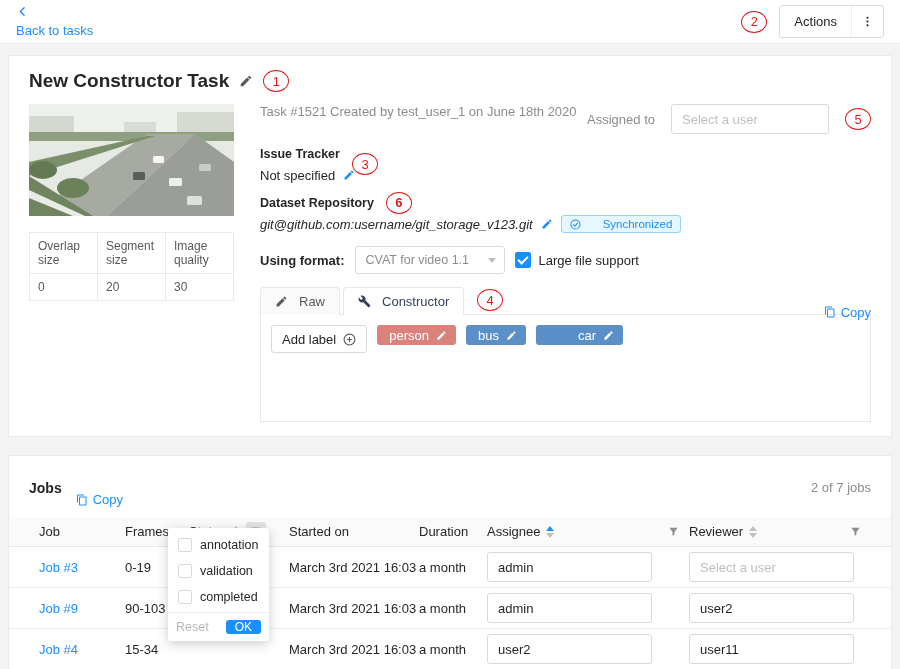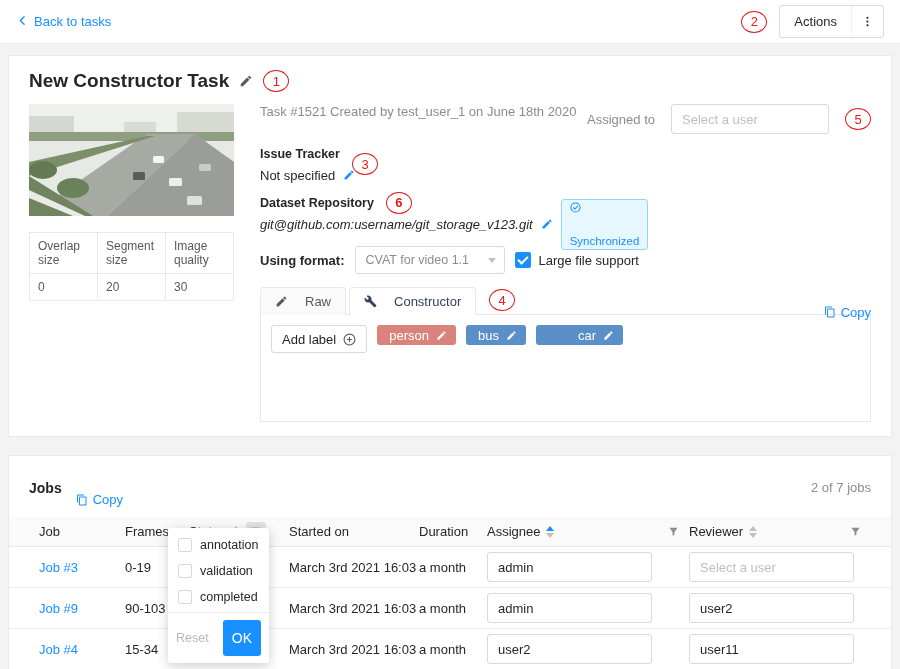--- a/index.html
+++ b/index.html
@@ -9,21 +9,21 @@
     background:#f2f3f2; color:#262626;
     font-family:"Liberation Sans", sans-serif; font-size:13px;
   }
   .icon svg { display:block; }
 
   
   .topbar {
     height:44px; background:#fff; border-bottom:1px solid #ececec;
     display:flex; align-items:center; justify-content:space-between; padding:0 16px;
   }
-  .back-link { color:#1890ff; display:inline-flex; align-items:flex-start; gap:5px; cursor:pointer; text-decoration:none; }
+  .back-link { color:#1890ff; display:inline-flex; align-items:flex-start; gap:5px; cursor:pointer; text-decoration:none;flex-direction:column; }
   .topbar-right { display:flex; align-items:center; gap:12px; }
   .actions-btn {
     display:inline-flex; align-items:center; height:33px; background:#fff;
     border:1px solid #d9d9d9; border-radius:3px; font:inherit; color:#262626; padding:0; cursor:pointer;
   }
   .actions-btn .albl { padding:0 14px; }
   .actions-btn .dots { padding:0 9px; height:100%; display:flex; align-items:center; border-left:1px solid #f0f0f0; color:#262626; }
 
   
   .callout {
@@ -60,40 +60,40 @@
   .assignee-top { width:158px; }
   input::placeholder { color:#bfbfbf; }
 
   .sec { margin-top:12px; position:relative; }
   .sec.repo { margin-top:10px; }
   .sec-label { font-weight:700; font-size:12.5px; display:flex; align-items:center; gap:12px; height:15px; }
   .sec-value { margin-top:4px; display:flex; align-items:center; gap:8px; height:20px; }
   .issue-callout { position:absolute; left:92px; top:7px; }
   .repo-url { font-style:italic; font-size:13px; }
   .sync-badge {
-    display:inline-flex; align-items:flex-start; gap:22px; border:1px solid #91d5ff;
-    background:#e6f7ff; color:#1890ff; font-size:11.5px; padding:2px 8px; border-radius:3px;flex-direction:column;
+    display:inline-flex; align-items:flex-end; gap:22px; border:1px solid #91d5ff;
+    background:#e6f7ff; color:#1890ff; font-size:11.5px; padding:2px 8px; border-radius:3px;
   }
 
   .format-row { margin-top:12px; display:flex; align-items:center; gap:10px; height:28px; }
   .format-label { font-weight:700; }
   .select {
     width:150px; height:28px; border:1px solid #d9d9d9; border-radius:3px; background:#fff;
     display:flex; align-items:center; justify-content:space-between; padding:0 8px 0 10px;
     color:#8c8c8c; font-size:12.5px; cursor:pointer;
   }
   .sel-caret { width:0; height:0; border-left:4px solid transparent; border-right:4px solid transparent; border-top:5px solid #bfbfbf; }
   .checkbox-row { display:flex; align-items:center; gap:8px; color:#262626; cursor:pointer; }
   .cb-checked { width:16px; height:16px; background:#1890ff; border-radius:2px; position:relative; flex:none; }
   .cb-checked::after { content:""; position:absolute; left:5px; top:2px; width:4px; height:8px; border:solid #fff; border-width:0 2px 2px 0; transform:rotate(45deg); }
 
   .tabs-block { margin-top:12px; }
   .tabs-row { display:flex; align-items:center; height:28px; }
   .tab {
-    display:flex; align-items:center; gap:17px; height:28px; padding:0 14px;
+    display:flex; align-items:center; gap:11px; height:28px; padding:0 14px;
     border:1px solid #e8e8e8; border-bottom:none; background:#fafafa; color:#595959;
     border-radius:4px 4px 0 0; margin-right:3px; cursor:pointer; position:relative; top:1px;
   }
   .tab.active { background:#fff; color:#34415e; z-index:2; font-weight:400; }
   .tabs-row .callout { margin-left:10px; }
   .copy-link { margin-left:auto; color:#1890ff; display:inline-flex; align-items:center; gap:5px; cursor:pointer;margin-top:24px; }
   .tab-content {
     border:1px solid #e8e8e8; background:#fff; height:108px; padding:10px;
     display:flex; gap:10px; align-items:flex-start;
   }
@@ -135,21 +135,21 @@
 
   
   .filter-dropdown {
     position:absolute; left:159px; top:72px; width:101px; background:#fff; border-radius:3px;
     box-shadow:0 3px 12px rgba(0,0,0,.2); z-index:6; padding-top:4px;
   }
   .fd-item { display:flex; align-items:center; gap:8px; padding:6px 10px; font-size:12.5px; cursor:pointer; }
   .cb-empty { width:14px; height:14px; border:1px solid #d9d9d9; border-radius:2px; background:#fff; flex:none; }
   .fd-footer { border-top:1px solid #ececec; display:flex; align-items:center; justify-content:space-between; padding:7px 8px; margin-top:2px; }
   .fd-reset { color:#b8b8b8; font-size:12.5px; cursor:pointer; }
-  .fd-ok { background:#1890ff; color:#fff; border:none; border-radius:3px; font-size:14px; padding:10px 9px; cursor:pointer; font-family:inherit; }
+  .fd-ok { background:#1890ff; color:#fff; border:none; border-radius:3px; font-size:12px; padding:0 9px; cursor:pointer; font-family:inherit; }
 </style>
 </head>
 <body>
 
 <header class="topbar">
   <a class="back-link">
     <span class="icon">
       <svg width="13" height="13" viewBox="0 0 24 24" fill="none" stroke="currentColor" stroke-width="2.4" stroke-linecap="round" stroke-linejoin="round">
           <path d="M15 19l-7-7 7-7"></path>
         </svg>

